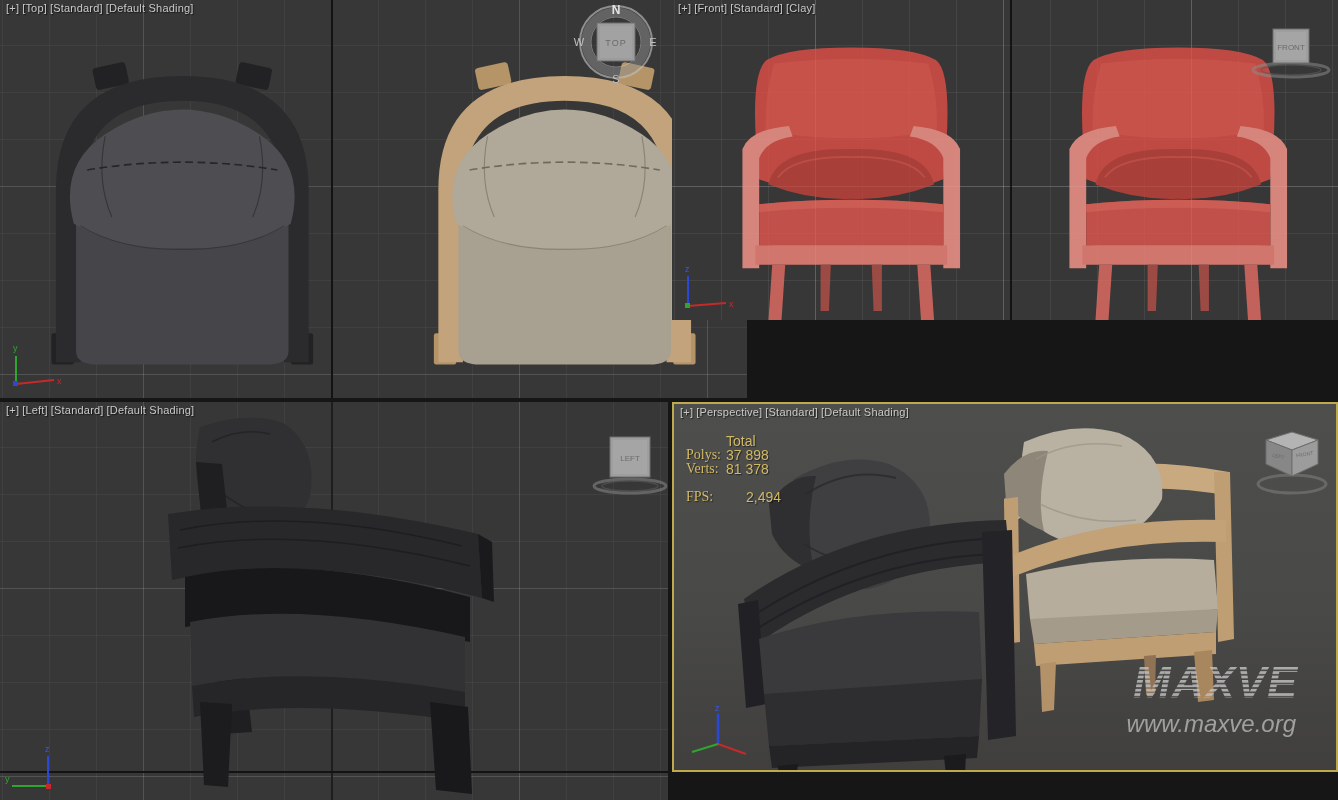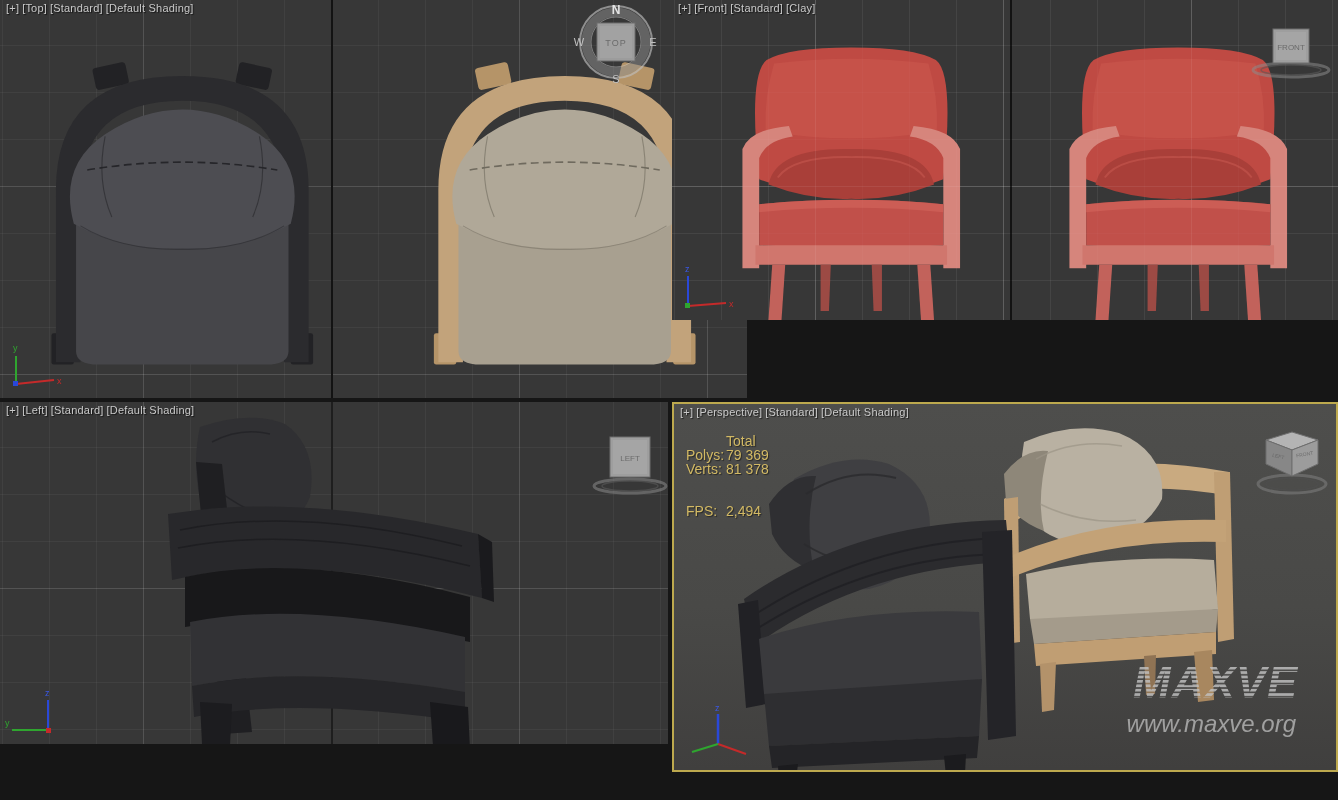--- a/index.html
+++ b/index.html
@@ -4,21 +4,21 @@
 <style>
   html,body{margin:0;padding:0;}
   body{
     width:1338px;height:800px;overflow:hidden;background:#161616;
     font-family:"Liberation Sans",sans-serif;position:relative;cursor:default;
     -webkit-user-select:none;user-select:none;
   }
   .viewport{position:absolute;overflow:hidden;background:#373737;}
   .vp-tl{left:0;top:0;width:747px;height:398px;text-align:right;}
   .vp-tr{left:672px;top:0;width:666px;height:320px;}
-  .vp-bl{left:0;top:402px;width:668px;height:342px;}
+  .vp-bl{left:0;top:402px;width:668px;height:398px;}
   .vp-br{left:672px;top:402px;width:666px;height:370px;box-sizing:border-box;
          border:2px solid #bda94e;
          background:linear-gradient(180deg,#4e4e4c 0%,#494947 55%,#403f3e 100%);}
   .gridlines{
     background-image:
       linear-gradient(to right, rgba(255,255,255,0.10) 1px, transparent 1px),
       linear-gradient(to bottom, rgba(255,255,255,0.10) 1px, transparent 1px),
       linear-gradient(to right, rgba(255,255,255,0.045) 1px, transparent 1px),
       linear-gradient(to bottom, rgba(255,255,255,0.045) 1px, transparent 1px);
     background-size:188px 188px,188px 188px,47px 47px,47px 47px;
@@ -32,22 +32,22 @@
     text-shadow:1px 1px 1px rgba(0,0,0,.6);letter-spacing:.2px;white-space:nowrap;
   }
   .vp-label span{margin-right:3px;}
   .scene{position:absolute;inset:0;display:block;}
   .stats{
     position:absolute;left:12px;top:30px;z-index:25;
     font-size:14px;color:#d2b964;line-height:14px;
     text-shadow:1px 1px 1px rgba(0,0,0,.5);
   }
   .stats-row{display:flex;}
-  .stats-label{width:40px;display:inline-block;}
-  .stats-gap{margin-top:28px;}
+  .stats-label{width:40px;display:inline-block;font-family:Liberation Serif, serif;}
+  .stats-gap{margin-top:14px;gap:20px;}
   .viewcube{position:absolute;z-index:20;}
   .tripod{position:absolute;left:4px;bottom:6px;z-index:20;}
   .watermark{position:absolute;right:34px;bottom:28px;z-index:24;opacity:.82;}
   svg text{font-family:"Liberation Sans",sans-serif;}
 </style>
 </head>
 <body>
 
 <svg width="0" height="0" style="position:absolute">
   <defs>
@@ -182,21 +182,21 @@
     <span>[+]</span><span>[Perspective]</span><span>[Standard]</span><span>[Default Shading]</span>
   </div>
 
   <div class="stats">
     <div class="stats-row">
         <span class="stats-label"></span>
         <span>Total</span>
       </div>
     <div class="stats-row">
         <span class="stats-label">Polys:</span>
-        <span>79 369</span>
+        <span>37 898</span>
       </div>
     <div class="stats-row">
         <span class="stats-label">Verts:</span>
         <span>81 378</span>
       </div>
     <div class="stats-row stats-gap">
         <span class="stats-label">FPS:</span>
         <span>2,494</span>
       </div>
   </div>

